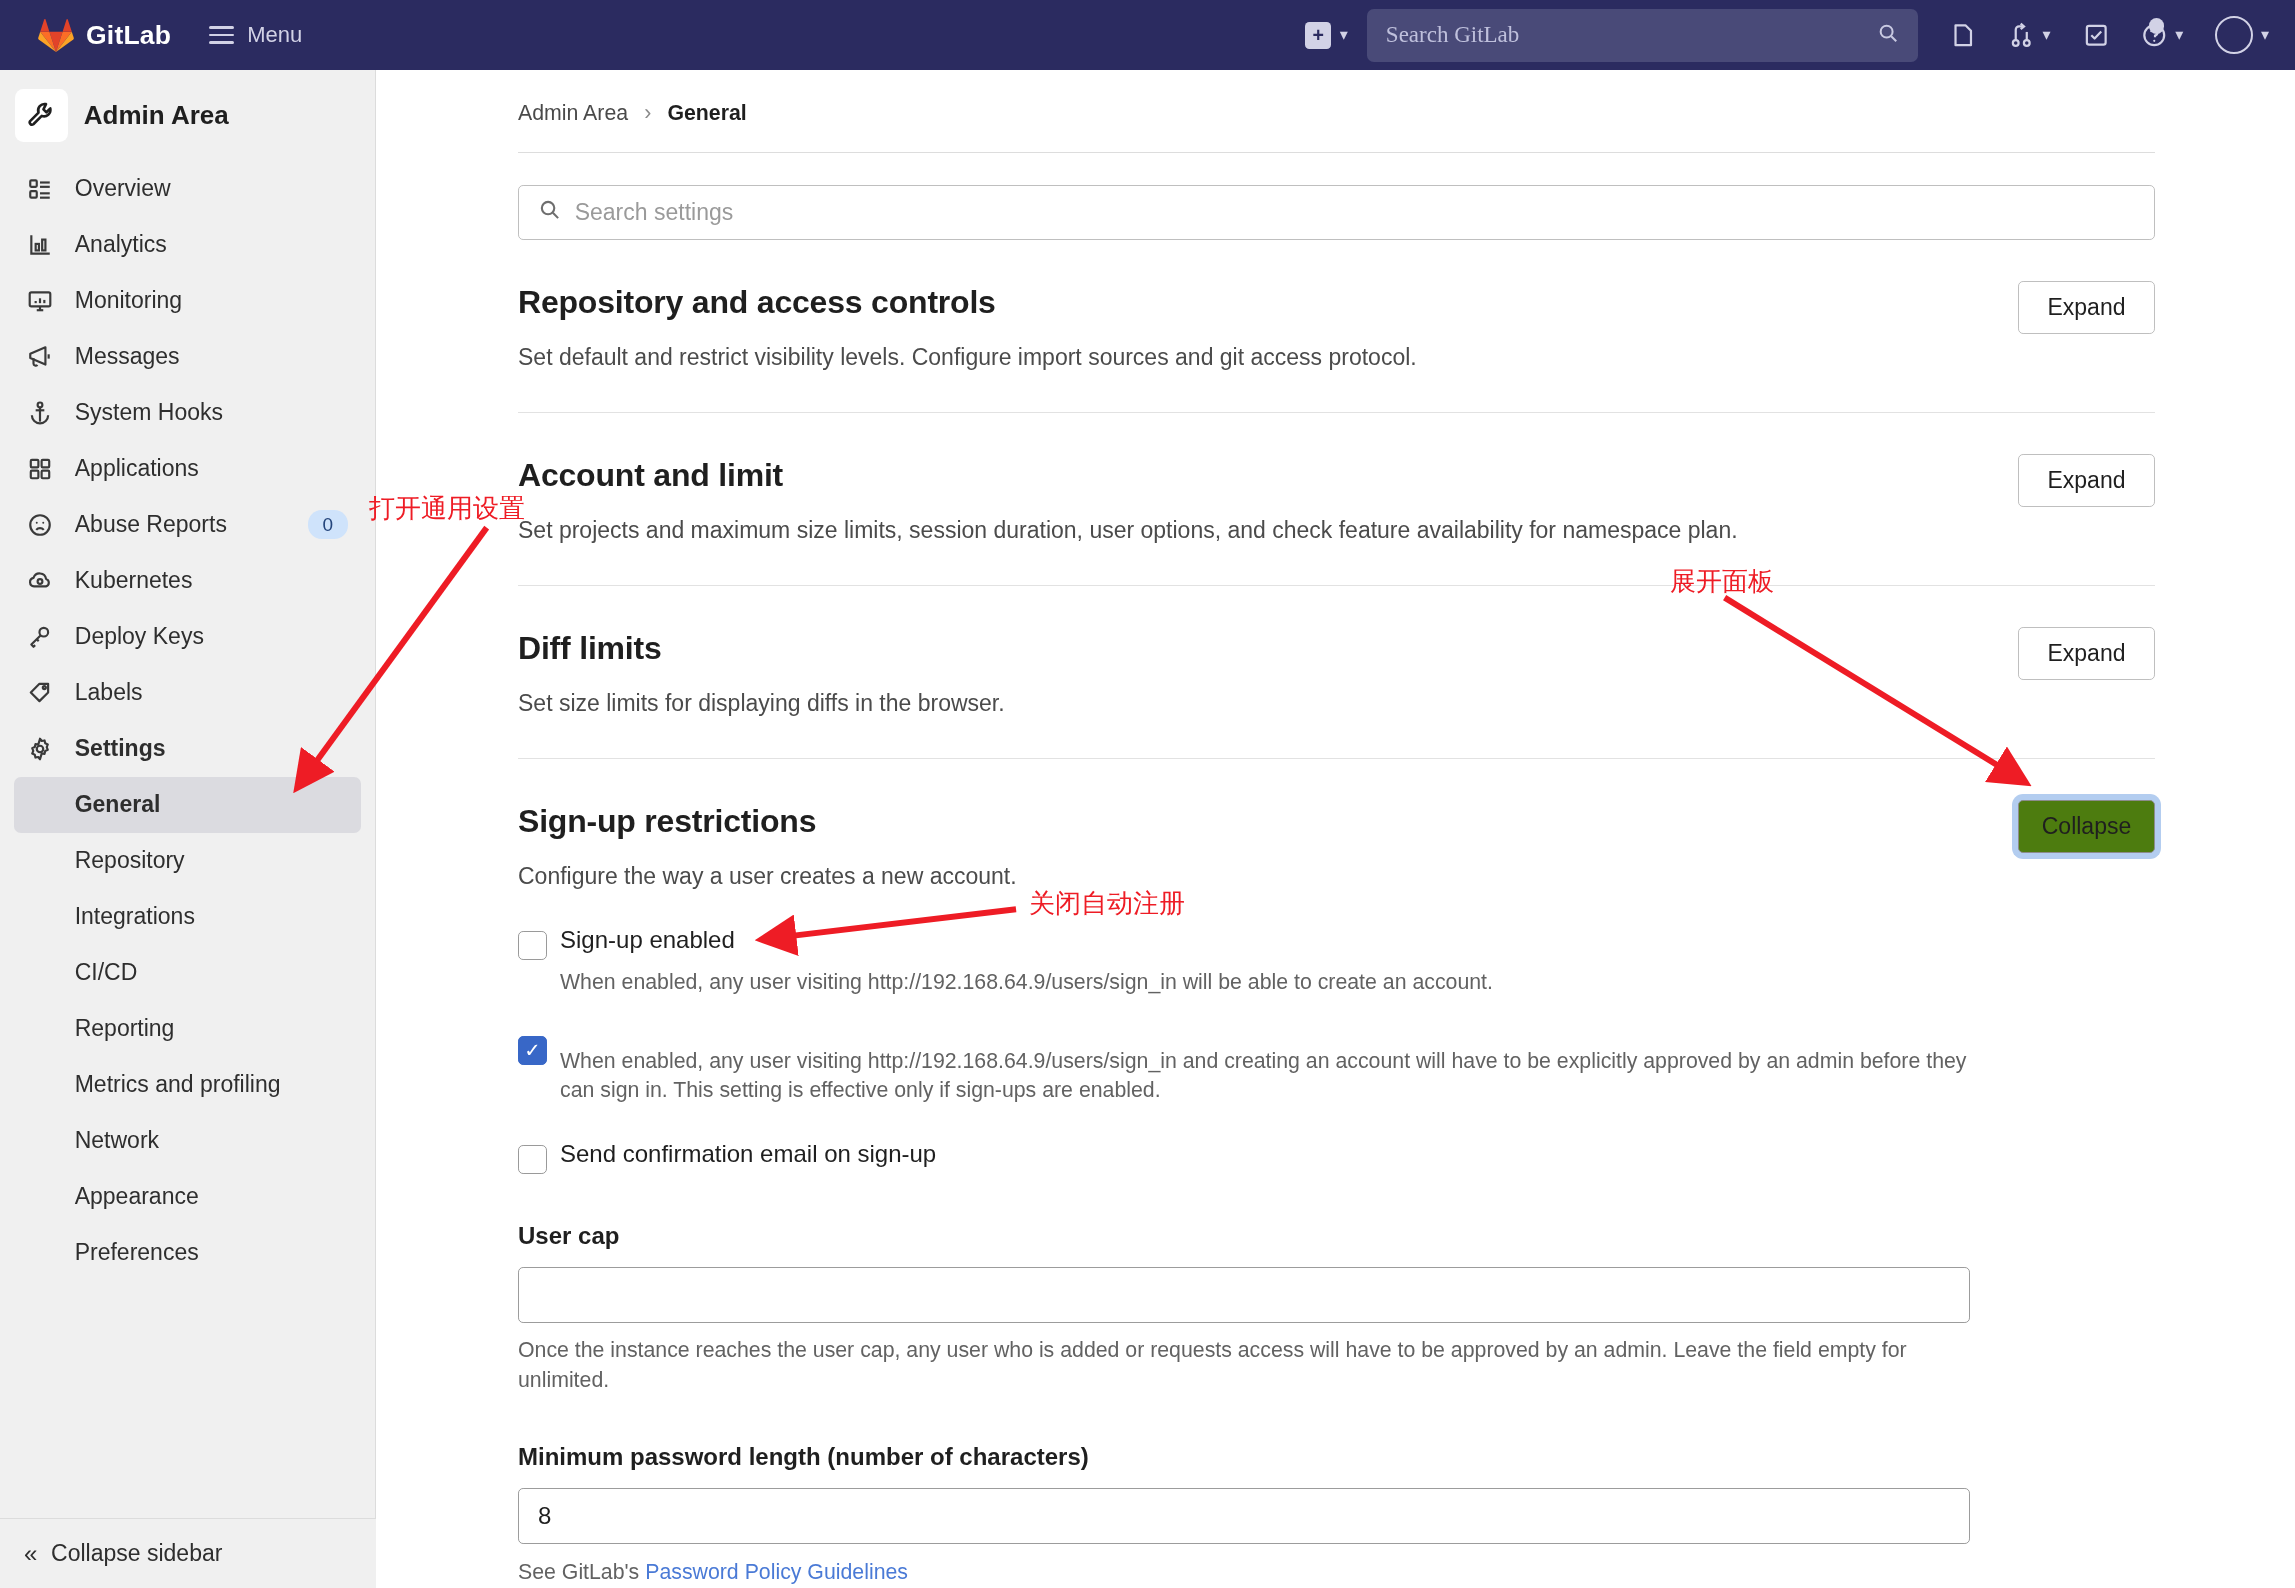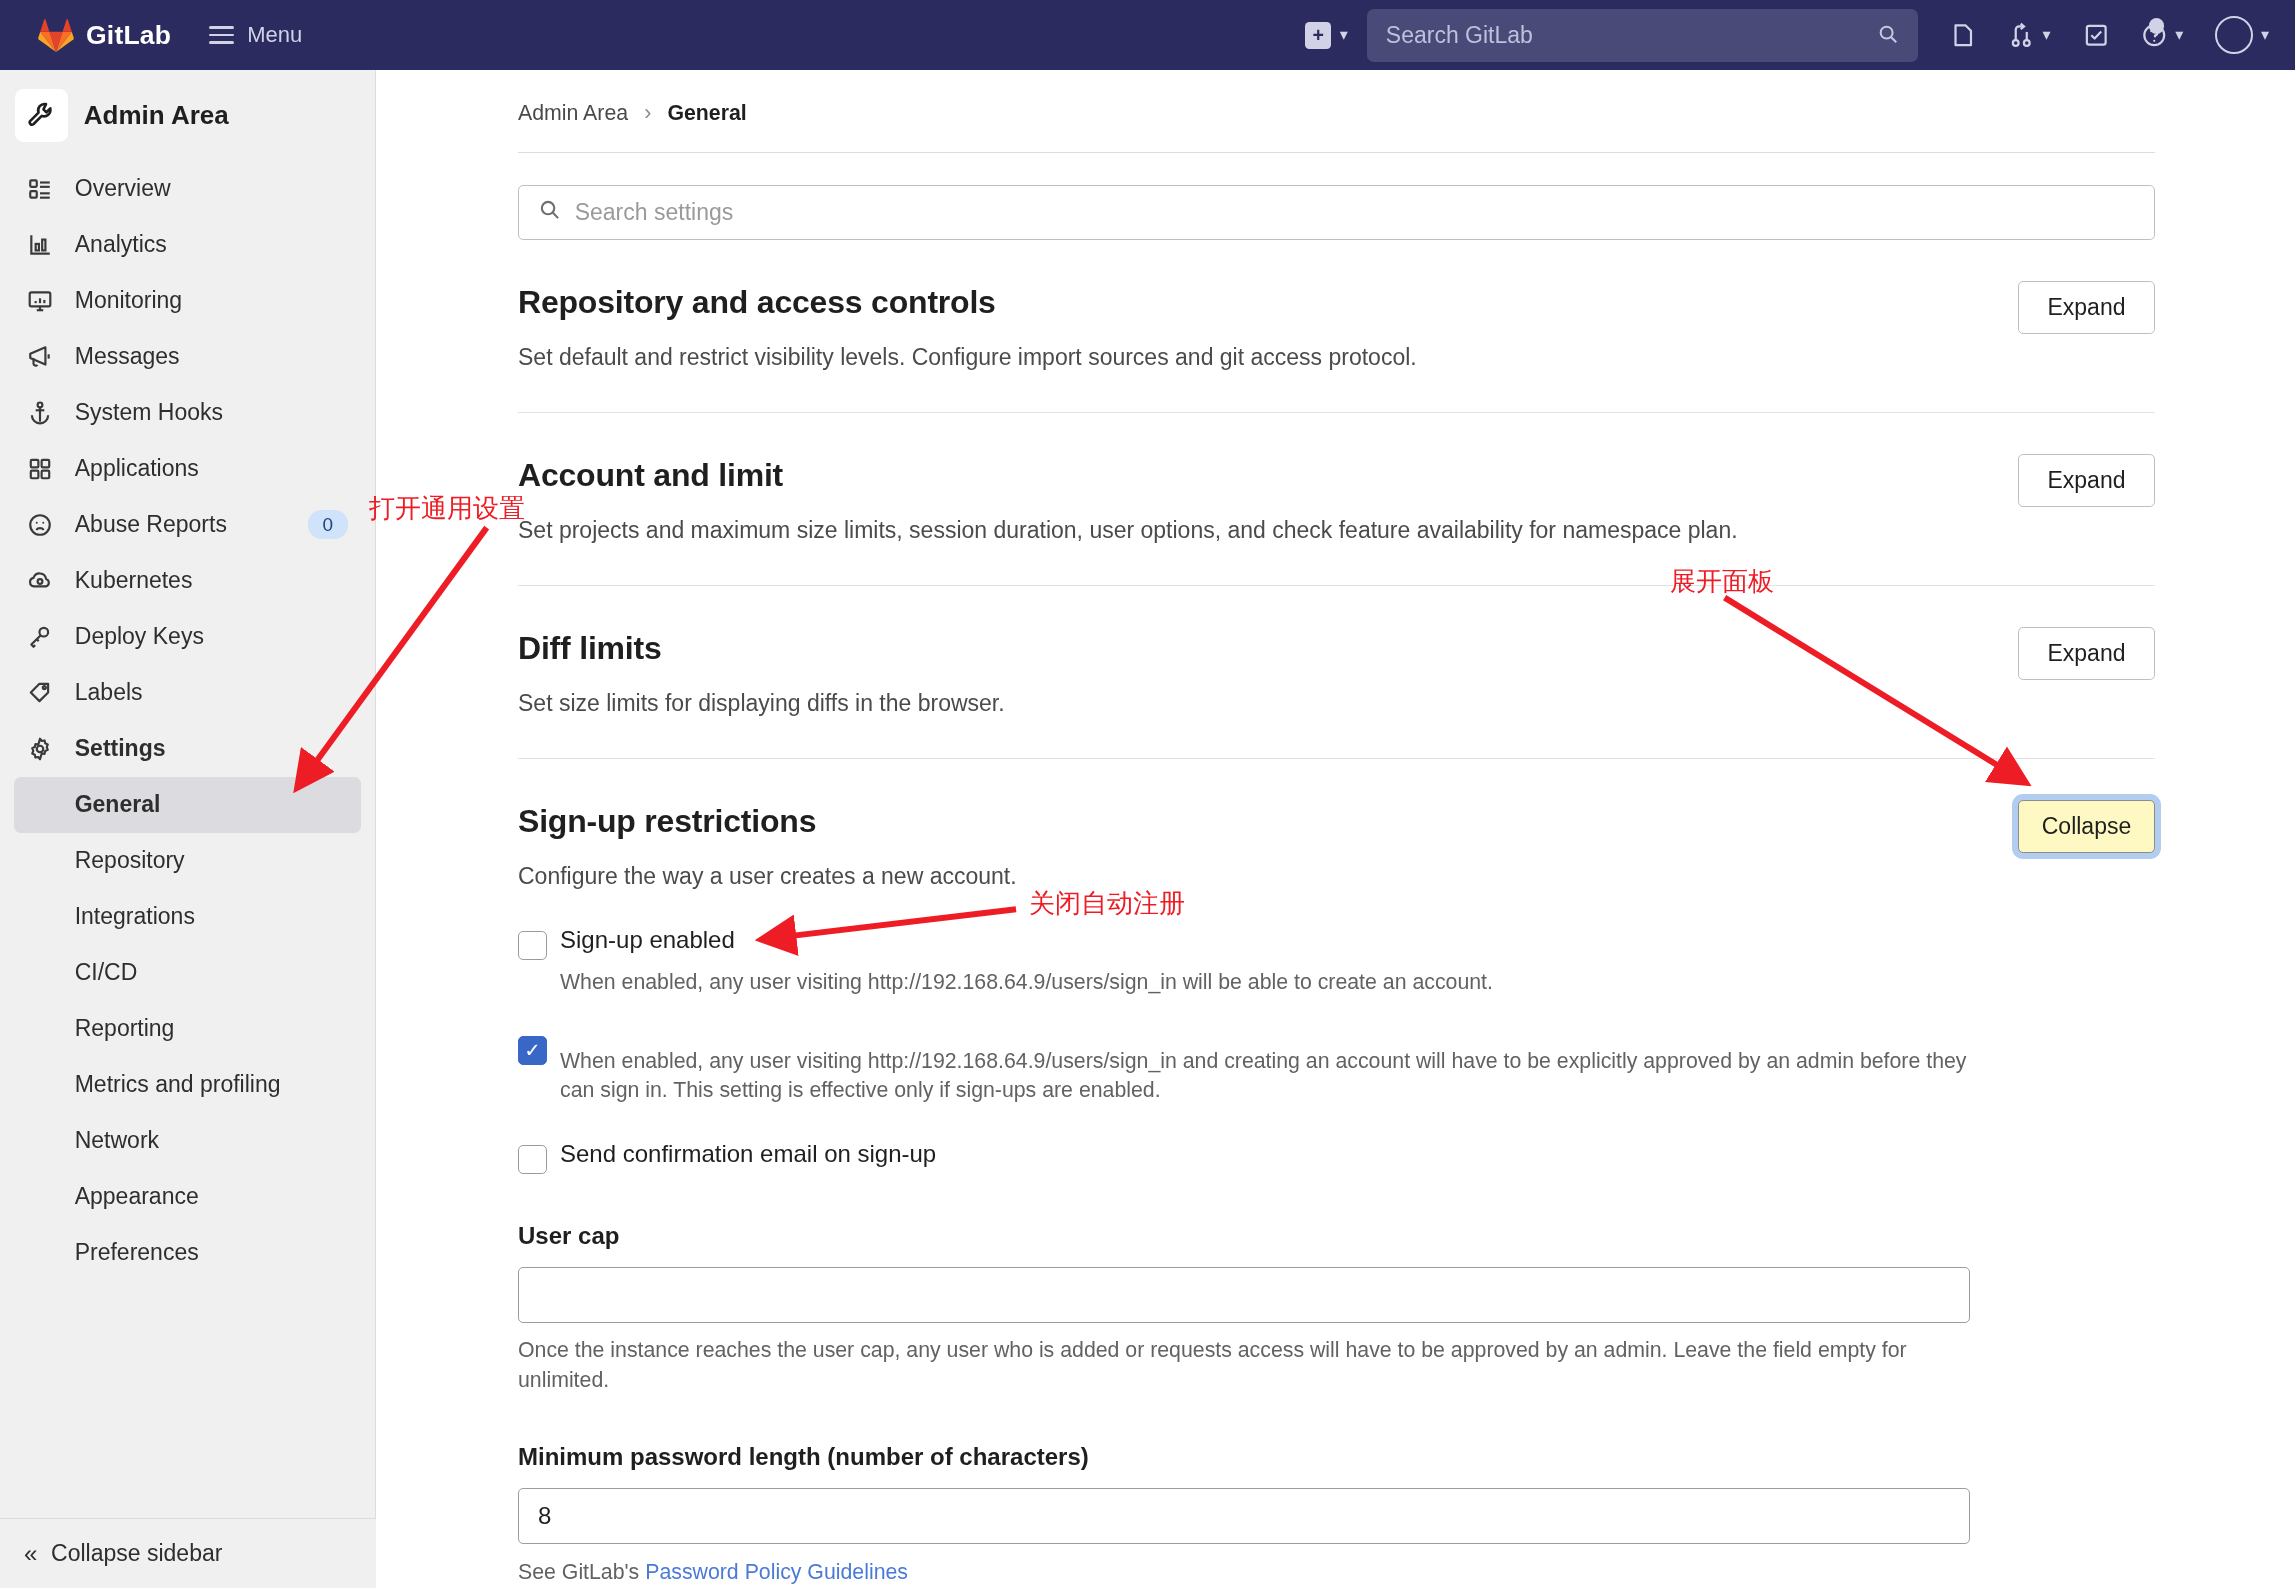--- a/index.html
+++ b/index.html
@@ -41,21 +41,21 @@
   .nav-plus-wrap { display: flex; align-items: center; gap: 8.5px; margin-right: 19px; }
   .plus-box {
     width: 26px; height: 27px; background: #d2d2e6; border-radius: 4.3px;
     color: #2b2b60; font-size: 19.6px; font-weight: 700;
     display: flex; align-items: center; justify-content: center;
   }
   .caret { color: #d2d2e6; font-size: 16px; line-height: 1; }
   .search-box {
     width: 551px; height: 53px; background: #494a78;
     border-radius: 6.8px; display: flex; align-items: center;
-    padding: 0 19px; position: relative;
+    padding: 0 19px; position: relative; font-family: Liberation Serif, serif;
   }
   .search-box .ph { color: #bfc0dc; font-size: 23px; }
   .search-box .mag { position: absolute; right: 19px; color: #c9cae2; }
   .nav-icon {
     display: flex; align-items: center; gap: 7.7px;
     margin-left: 32px; color: #d2d2e6; position: relative;
   }
   .nav-avatar {
     width: 38px; height: 38px; border: 2.1px solid #d2d2e6;
     border-radius: 50%;
@@ -143,21 +143,21 @@
     margin-top: 22px; font-size: 23px; color: #4b4b4b; line-height: 1.3;
   }
   .sec-btn {
     position: absolute; right: 0; top: 41px;
     min-width: 137px; height: 53px; padding: 18px 22px;
     border: 0.9px solid #bfbfbf; border-radius: 5.1px; background: #fff;
     font-size: 23px; color: #1f1f1f; font-family: inherit;
     display: flex; align-items: center; justify-content: center;
   }
   .sec-btn.focused {
-    background: #fef9c3; border: 1.7px solid #8c8c8c;
+    background: #4d7c0f; border: 1.7px solid #8c8c8c;
     box-shadow: 0 0 0 6px #b3cdf0;
   }
 
   
   .chk-row { display: flex; align-items: flex-start; margin-top: 36px; }
   .chk {
     width: 29px; height: 29px; min-width: 29px; border-radius: 5.1px;
     border: 1.7px solid #9a9a9a; background: #fff; margin-top: 3.4px;
   }
   .chk.on {

